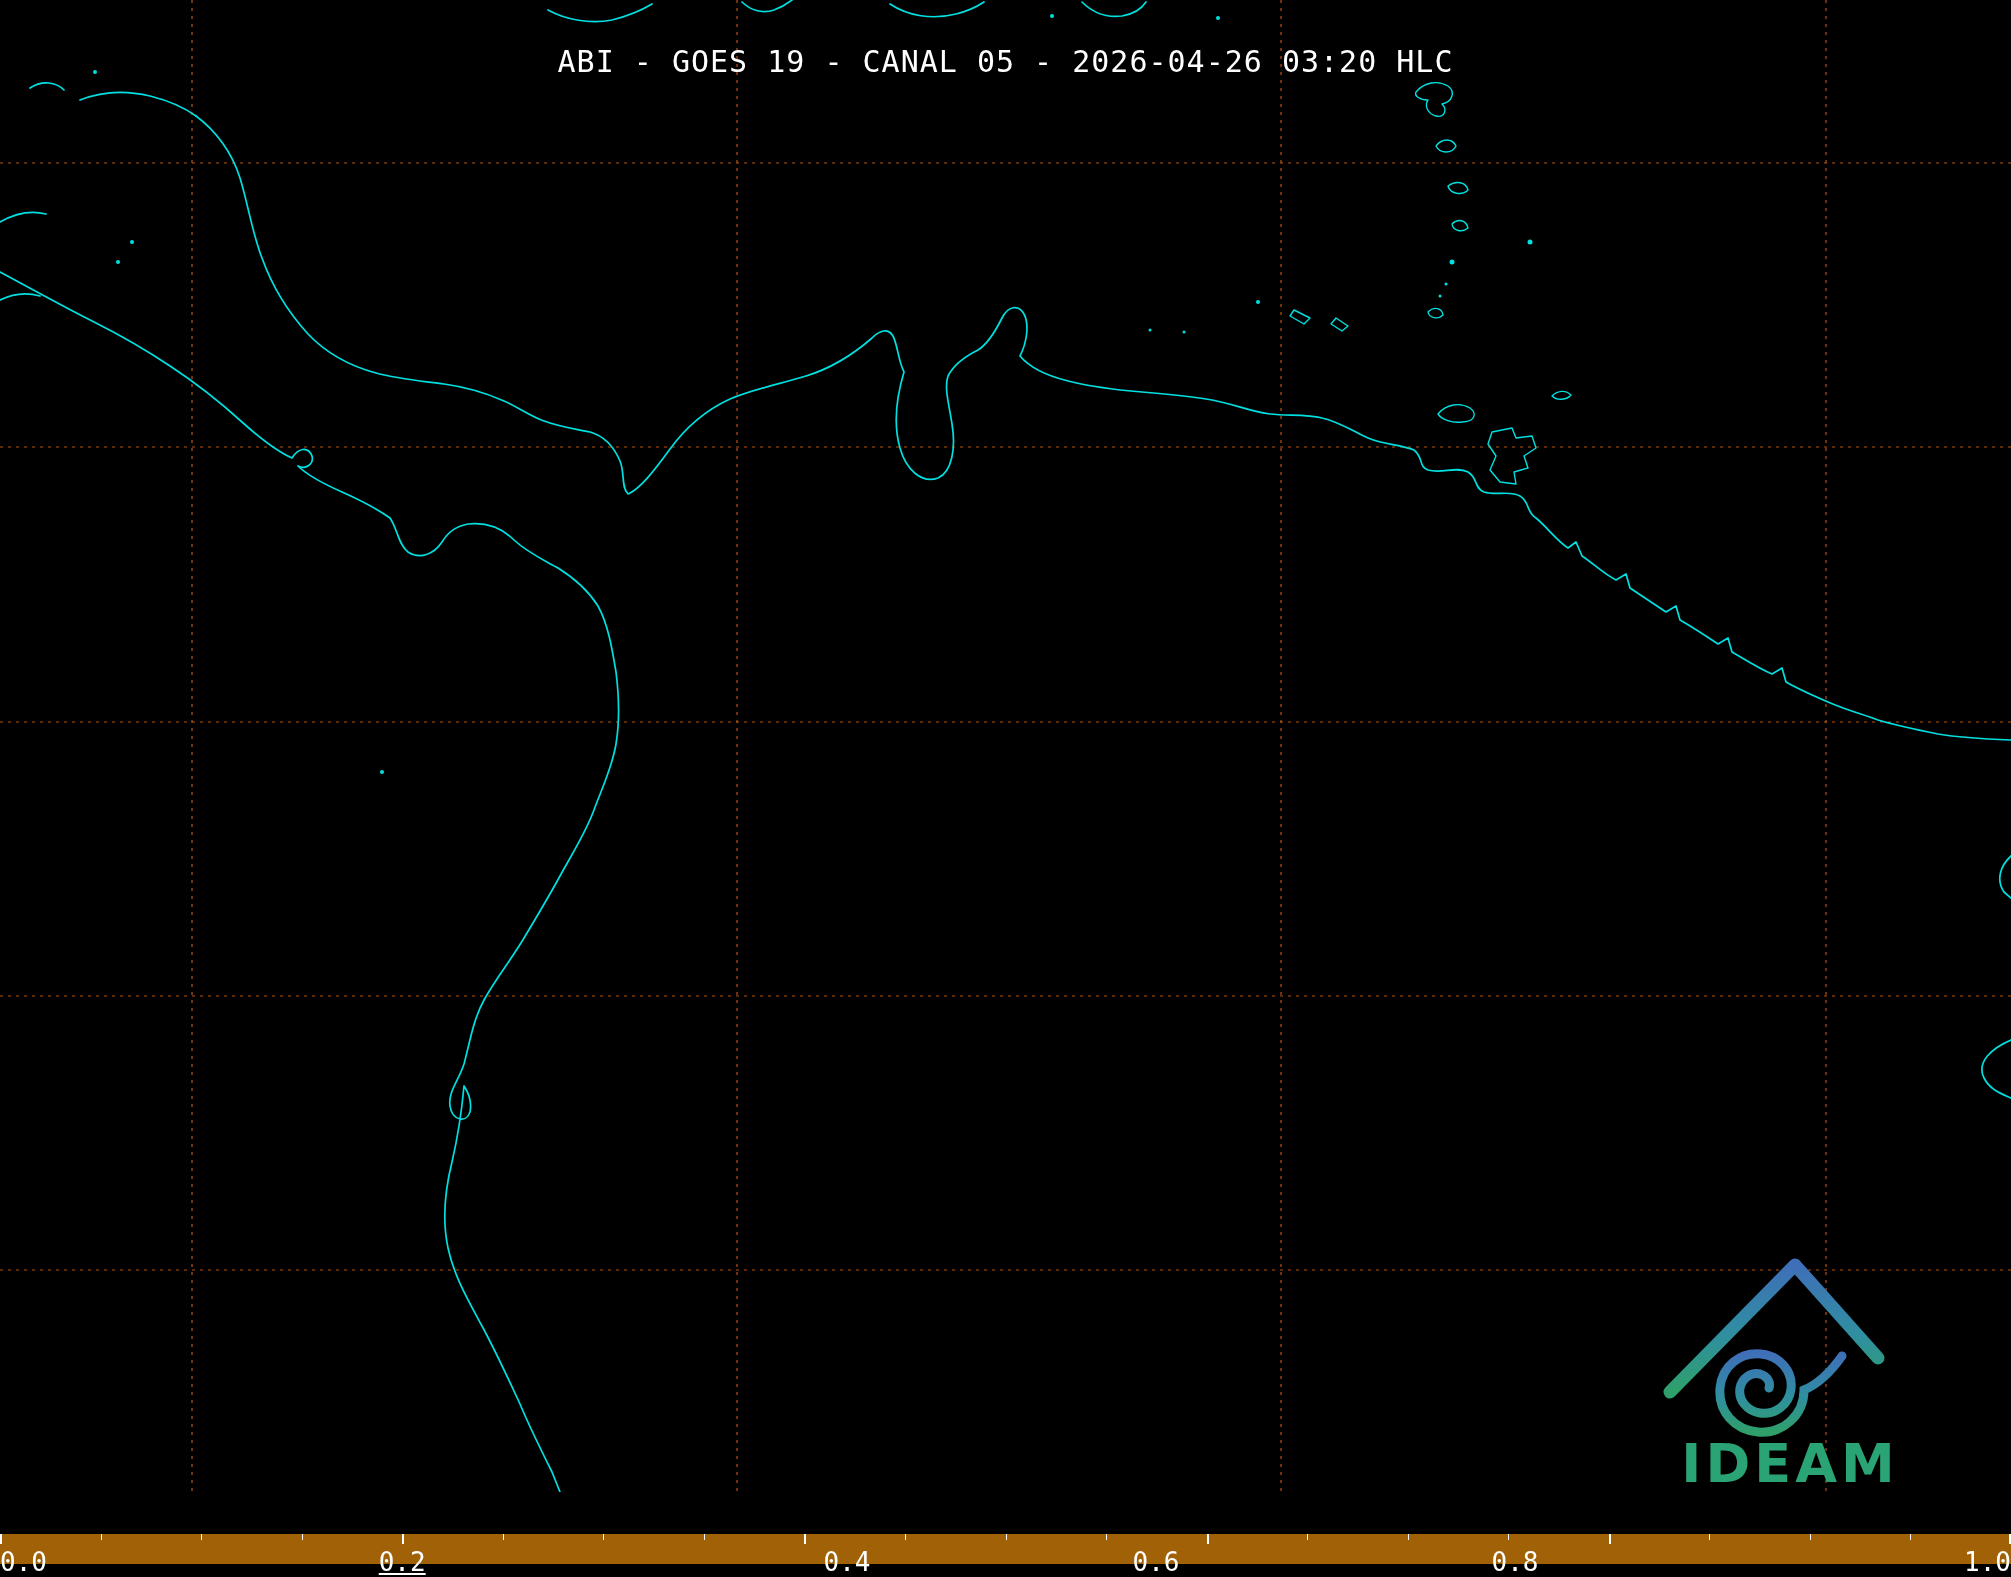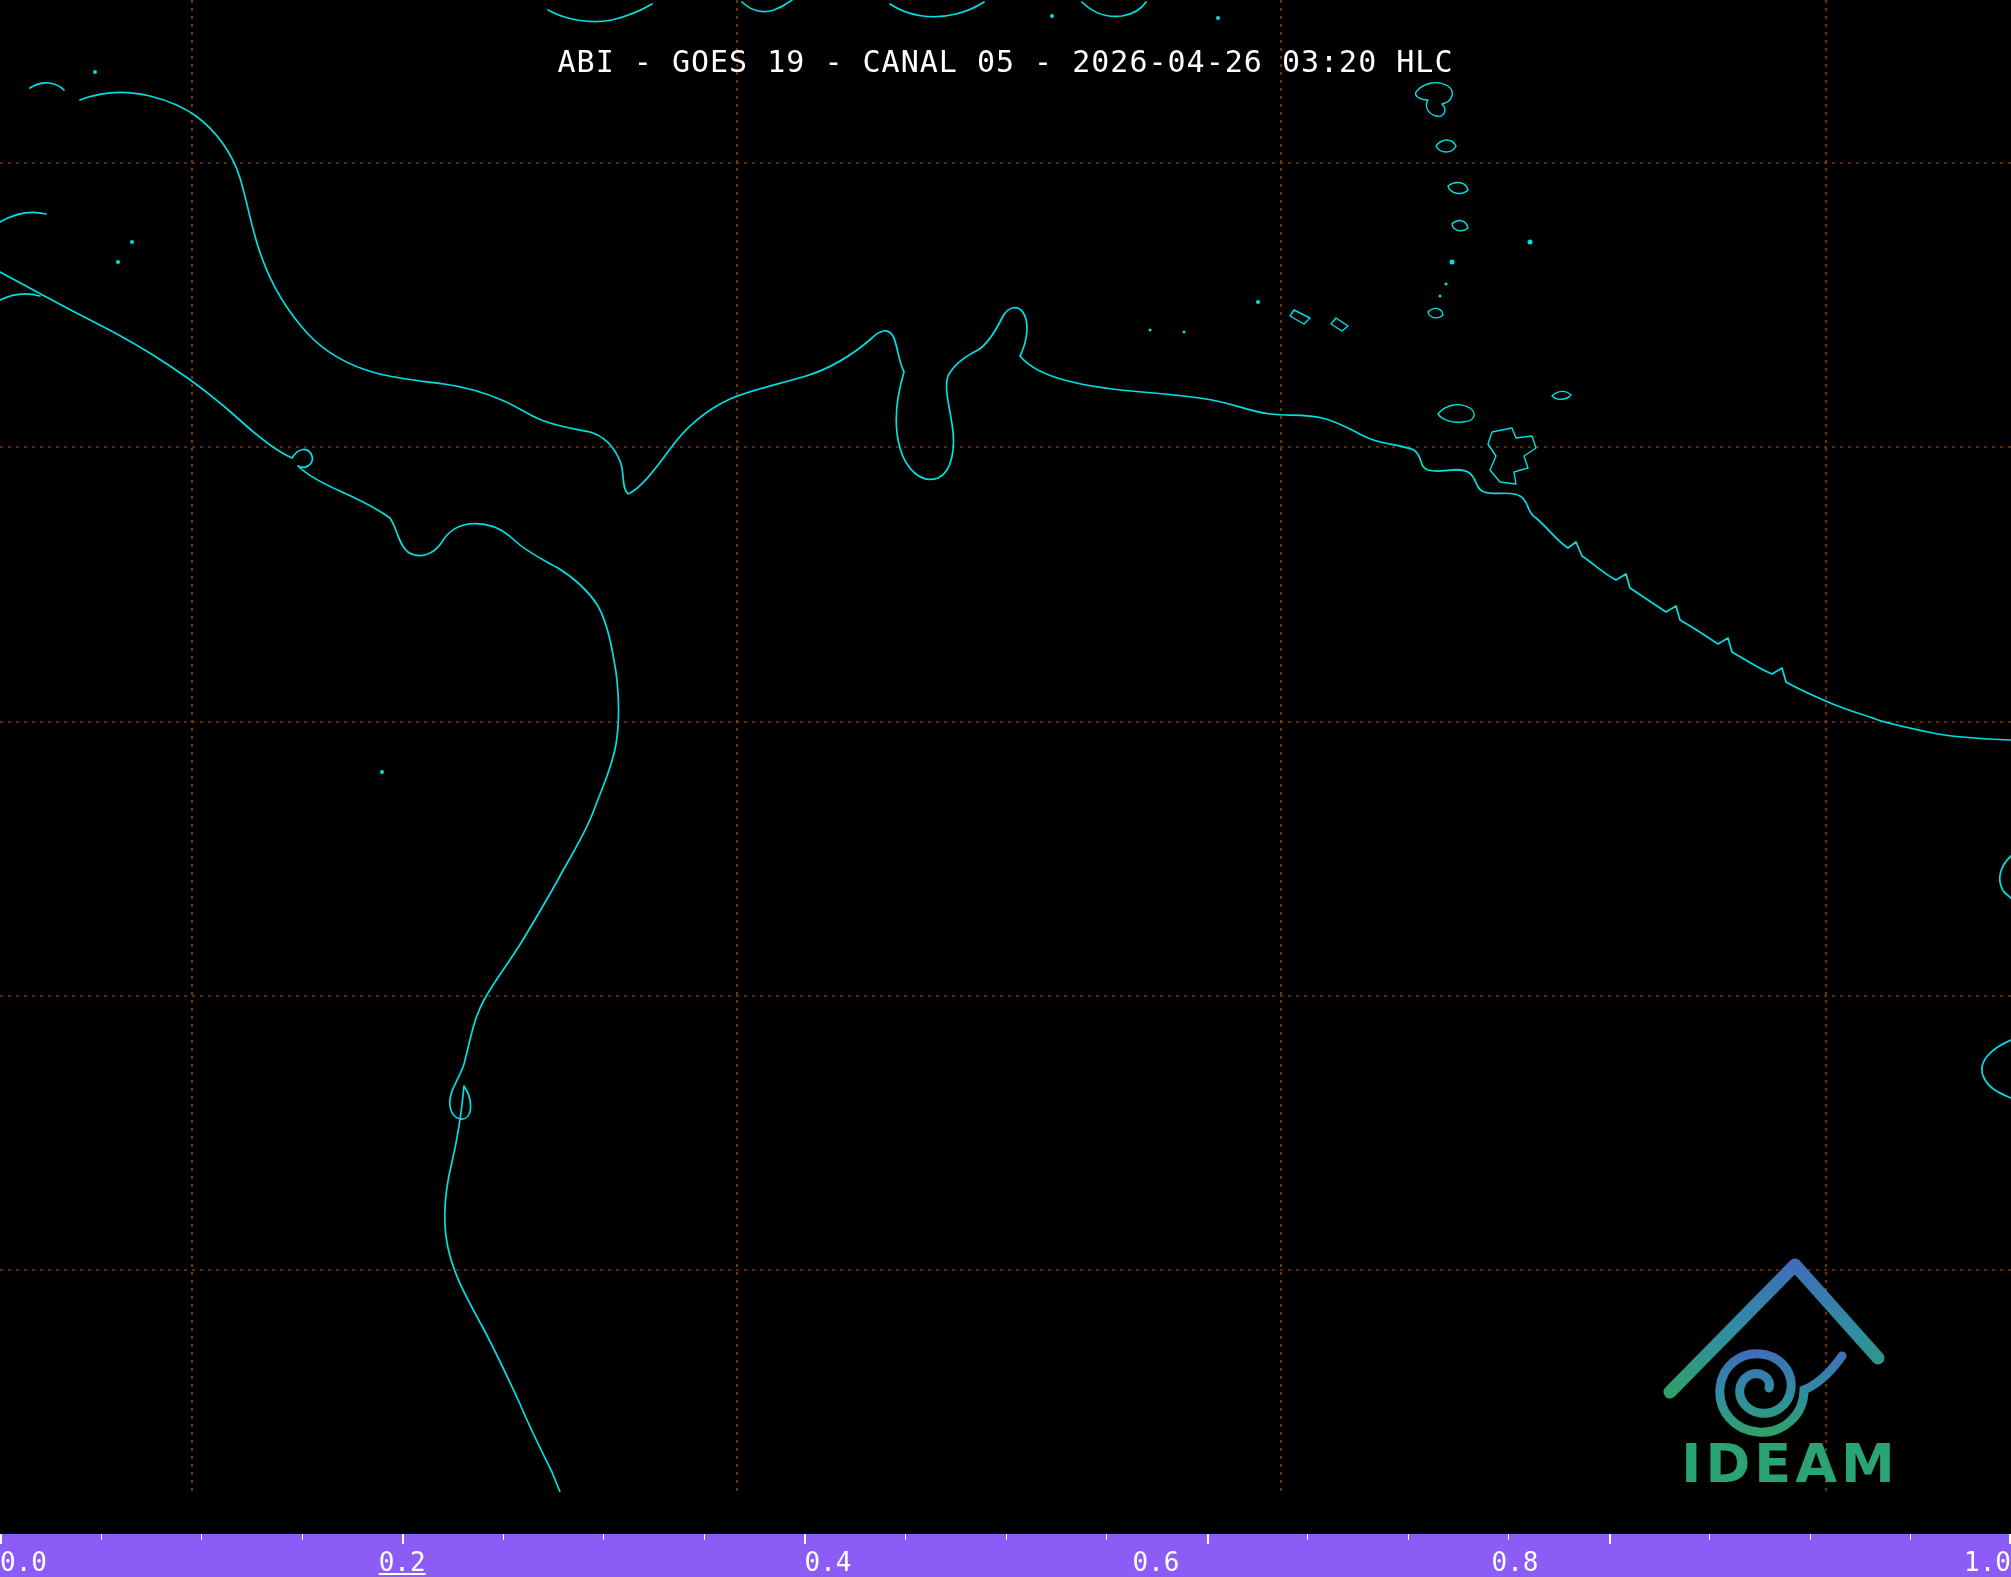--- a/index.html
+++ b/index.html
@@ -60,22 +60,22 @@
     line-height:42px;
     text-align:center;
     font-family:"DejaVu Sans", sans-serif;
     font-weight:bold;
     font-size:27px;
     color:var(--cbar-label,#000);
   }
   .tick-row{
     position:absolute;
     left:0;top:1534px;
-    width:2011px;height:43px;
-    background:#8b5cf6;
+    width:2011px;height:30px;
+    background:#a16207;
   }
   .tick{
     position:absolute;top:0;
     width:0;
     border-left:2px solid #fff;
   }
   .tick.major{height:10px;}
   .tick.minor{height:6px;border-left-width:1px;}
   .tick-label{
     position:absolute;
@@ -227,21 +227,21 @@
       <div class="tick minor" style="left: 1407.7px;"></div>
       <div class="tick minor" style="left: 1508.25px;"></div>
       <div class="tick minor" style="left: 1709.35px;"></div>
       <div class="tick minor" style="left: 1809.9px;"></div>
       <div class="tick minor" style="left: 1910.45px;"></div>
       <div class="tick major" style="left: 0px;"></div>
       <div class="tick-label first" style="left: 0px;">0.0</div>
       <div class="tick major" style="left: 402.2px;"></div>
       <div class="tick-label" style="left: 402.2px; text-decoration: underline;">0.2</div>
       <div class="tick major" style="left: 804.4px;"></div>
-      <div class="tick-label" style="left: 828px;">0.4</div>
+      <div class="tick-label" style="left: 847px;">0.4</div>
       <div class="tick major" style="left: 1206.6px;"></div>
       <div class="tick-label" style="left: 1156px;">0.6</div>
       <div class="tick major" style="left: 1608.8px;"></div>
       <div class="tick-label" style="left: 1515px;">0.8</div>
       <div class="tick major" style="left: 2009px;"></div>
       <div class="tick-label last" style="left: 2011px;">1.0</div>
     </div>
 
 </div>
 

